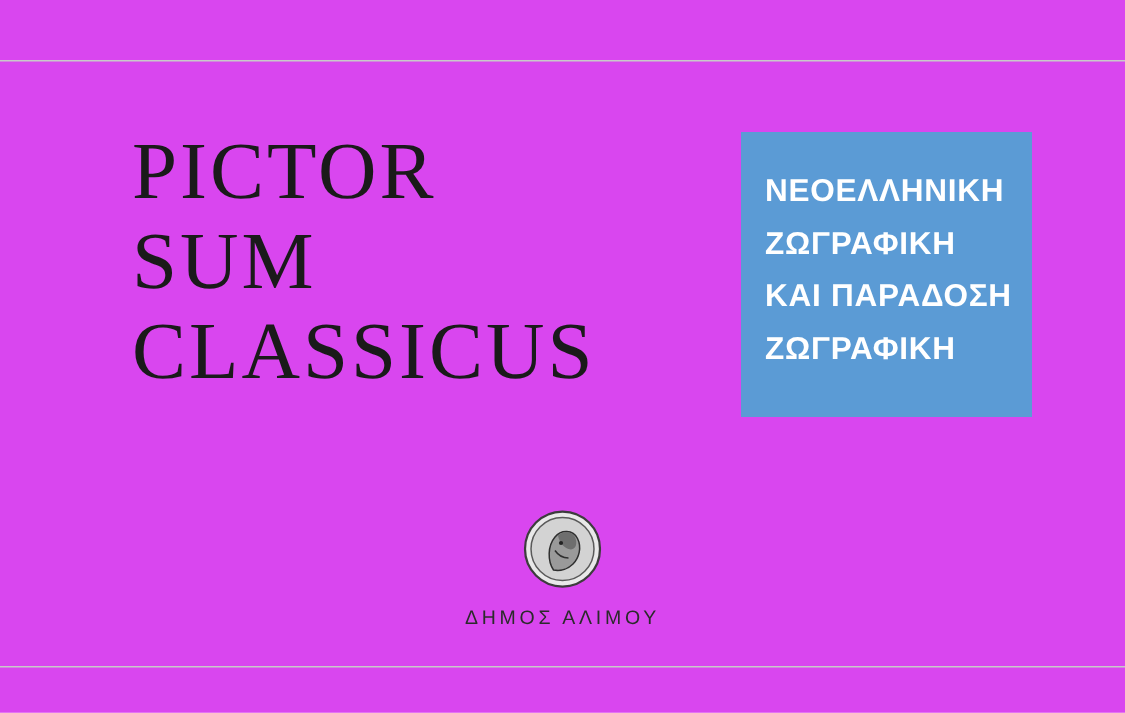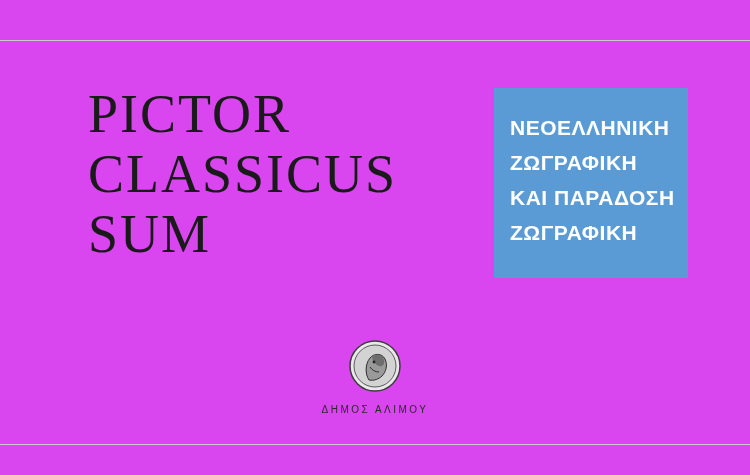--- a/index.html
+++ b/index.html
@@ -80,36 +80,36 @@
     height: 52px;
     vertical-align: middle;
   }
   .city-label {
     position: absolute;
     left: 0;
     top: 404px;
     width: 750px;
     text-align: center;
     font-family: "Liberation Sans", sans-serif;
-    font-size: 10px;
+    font-size: 13px;
     letter-spacing: 2.5px;
     color: #2b2b2b;
   }
 </style>
 </head>
 <body>
 
 <div class="poster">
 
   <div class="rule rule-top"></div>
 
   <div class="title-block">
     <div class="title-line">PICTOR</div>
+    <div class="title-line">SUM</div>
     <div class="title-line">CLASSICUS</div>
-    <div class="title-line">SUM</div>
   </div>
 
   <div class="greek-box">
     <div class="greek-line">ΝΕΟΕΛΛΗΝΙΚΗ</div>
     <div class="greek-line">ΖΩΓΡΑΦΙΚΗ</div>
     <div class="greek-line">ΚΑΙ ΠΑΡΑΔΟΣΗ</div>
     <div class="greek-line">ΖΩΓΡΑΦΙΚΗ</div>
   </div>
 
   <div class="emblem-wrap">

